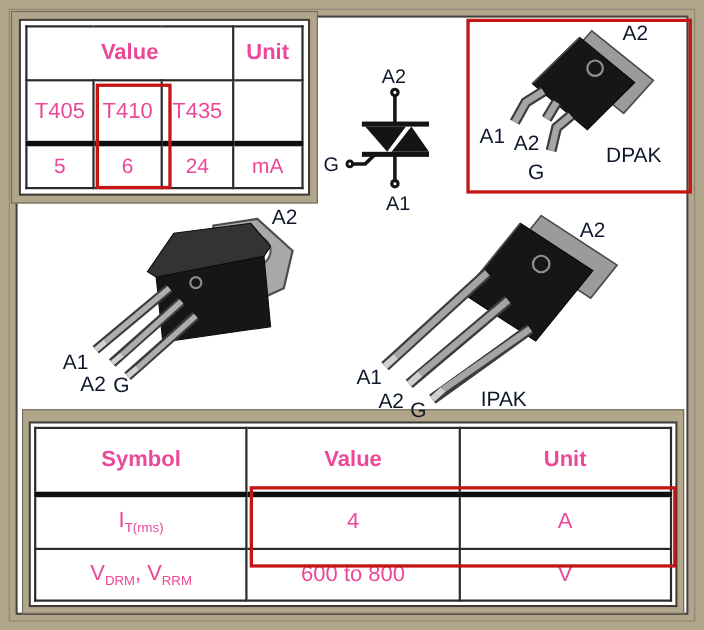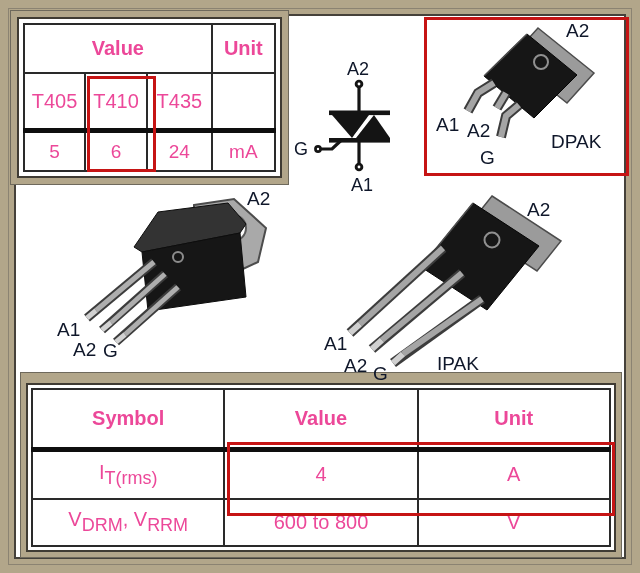--- a/index.html
+++ b/index.html
@@ -18,21 +18,21 @@
           border:2px solid #3f3b33;padding:3px;}
 
   table{border-collapse:collapse;width:100%;height:100%;table-layout:fixed;}
   td,th{border:2px solid #2a2a2a;text-align:center;vertical-align:middle;
         color:#ec4899;padding:0;}
   .ttable .hrow td{height:46px;font-weight:bold;font-size:20px;}
   .ttable .vrow td{height:54px;font-weight:normal;font-size:20px;border-bottom:5px solid #0e0e0e;}
   .ttable .drow td{height:36px;font-size:19px;font-weight:normal;}
   .btable th{height:44px;font-size:20px;border-bottom:5px solid #0e0e0e;}
   .btable td{height:35px;font-size:20px;}
-  sub{font-size:18px;}
+  sub{font-size:12px;}
 
   .art{position:absolute;left:0;top:0;}
   .lbl{position:absolute;color:#0f172a;font-size:19px;line-height:1;white-space:nowrap;}
   .lbl.sym{font-size:18px;}
   .hl{position:absolute;border:3px solid #c61414;}
 </style>
 </head>
 <body>
 
 <div class="stage">

